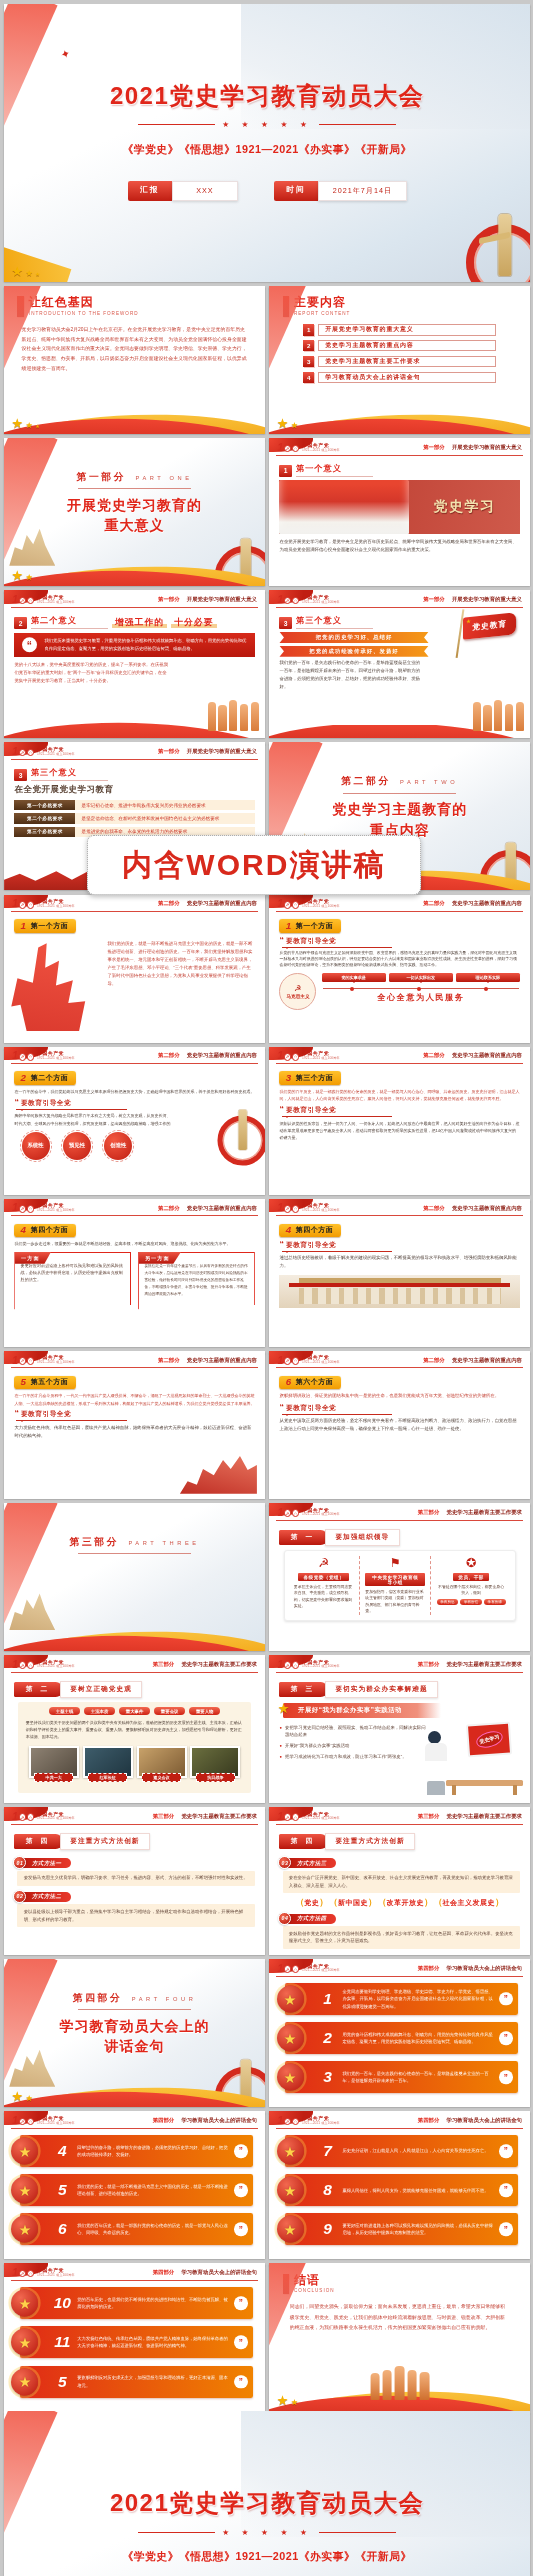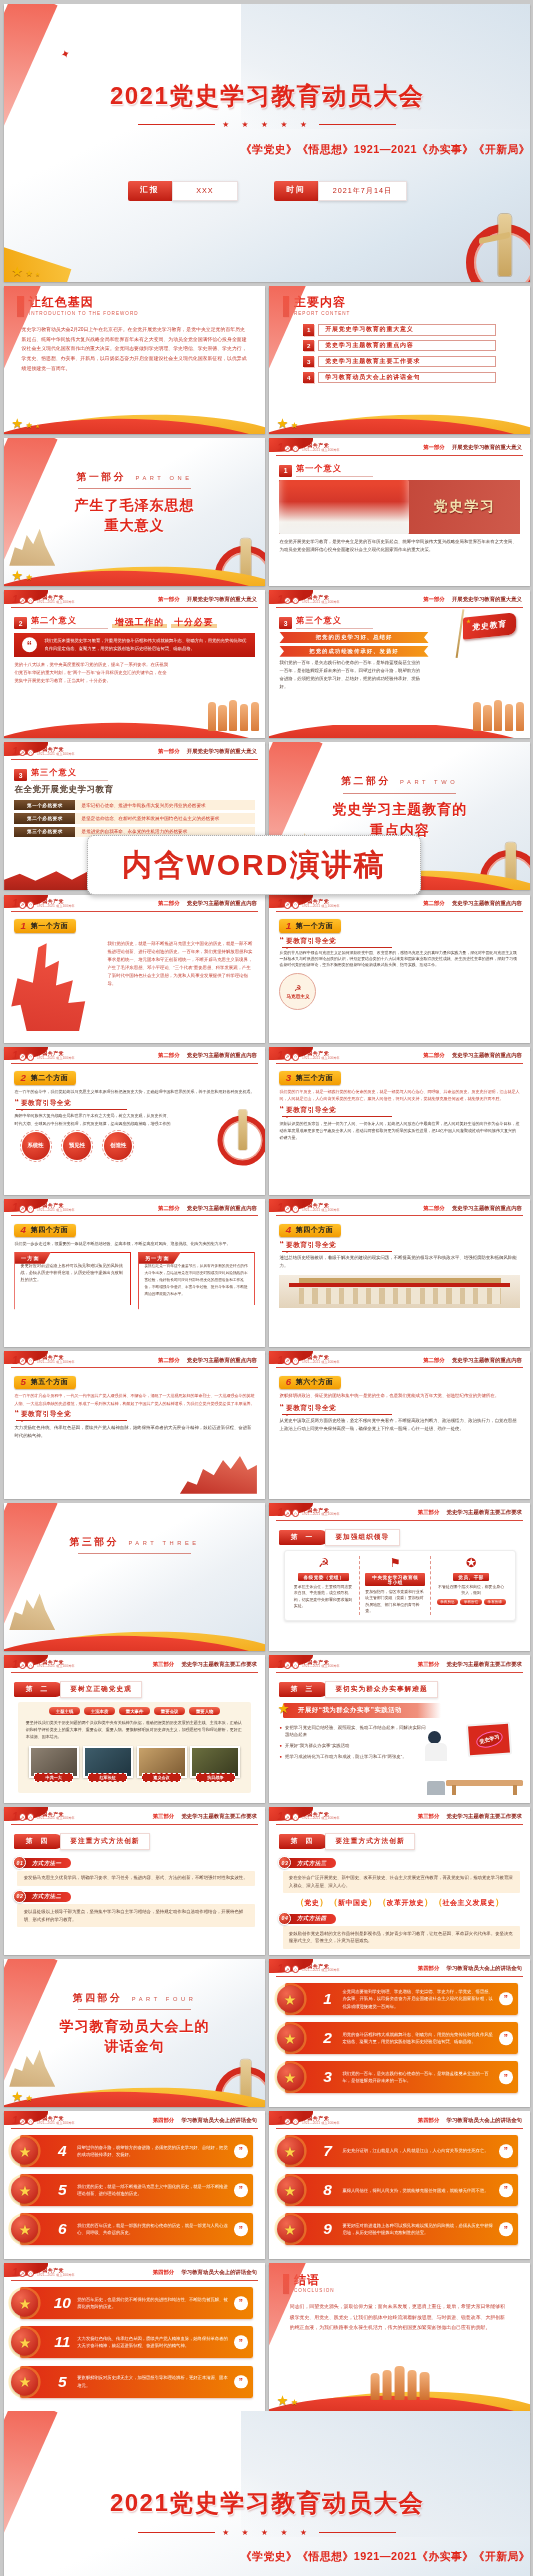--- a/index.html
+++ b/index.html
@@ -23,21 +23,21 @@
   .huabiao .pillar { position:absolute; left:50%; top:-17.5px; transform:translateX(-50%); width:13.4px; height:62px; background:linear-gradient(#e8cf9a,#c9a45e); border-radius:4.1px 4.1px 2.1px 2.1px; box-shadow:0 0 0 1px rgba(150,100,30,.35); }
   .huabiao .wing { position:absolute; left:4.1px; top:3.1px; width:31px; height:6.2px; background:#d9b873; transform:skewY(-12deg); border-radius:2.1px; }
 
   
   .cover { background:linear-gradient(155deg,#ffffff 35%,#eef2f6 60%,#dbe6ef 80%,#cfd9e4); }
   .cover .sky { position:absolute; top:0; right:0; width:55%; height:45%; background:linear-gradient(200deg,#cfdde9,#e9eef3 70%,transparent); opacity:.8; }
   .cover-title { position:relative; margin-top:76px; text-align:center; font-size:24px; font-weight:900; color:#e0261a; letter-spacing:1.5px; text-shadow:0.5px 1px 0 rgba(255,255,255,.8),1px 1.5px 1.5px rgba(150,20,10,.25); z-index:2; }
   .starline { position:relative; z-index:2; display:flex; align-items:center; justify-content:center; gap:7.2px; margin-top:8.2px; color:#d42a1e; }
   .starline .ln { width:77px; height:1px; background:#d42a1e; }
   .starline .st { font-size:7.7px; letter-spacing:5.2px; }
-  .cover-sub { position:relative; z-index:2; margin-top:13.4px; text-align:right; font-size:10.8px; font-weight:800; color:#e0261a; letter-spacing:0.5px; }
+  .cover-sub { position:relative; z-index:2; margin-top:13.4px; text-align:center; font-size:10.8px; font-weight:800; color:#e0261a; letter-spacing:0.5px; }
   .badges { position:relative; z-index:2; display:flex; justify-content:center; gap:36px; margin-top:24px; }
   .bgroup { display:flex; }
   .bl { background:linear-gradient(#ee5443,#c01e12); color:#fff; font-size:7.7px; font-weight:700; padding:4.1px 12.4px; border-radius:2.1px 0 0 2.1px; letter-spacing:2.1px; }
   .bv { background:#fff; border:0.5px solid #eadfdf; box-shadow:0 1px 2.6px rgba(0,0,0,.15); color:#c01e12; font-size:7.2px; padding:4.1px 13.4px; min-width:66px; text-align:center; letter-spacing:1px; }
   .cover .corner-gold { position:absolute; left:-10.3px; bottom:-20.6px; width:72px; height:46px; background:linear-gradient(60deg,#f0a006,#f9c23c); transform:rotate(18deg); }
   .cover .dove { position:absolute; top:44px; left:57px; color:#d42a1e; font-size:11.3px; transform:rotate(-18deg); }
 
   
   .sh { position:relative; display:flex; justify-content:space-between; align-items:center; margin:0 7.2px; padding:4.6px 1px 2.6px; border-bottom:0.8px solid #d9483b; z-index:3; }
   .cflag { position:absolute; top:0; left:0; width:44px; height:13.4px; background:radial-gradient(circle at 0 0,#ef4431,#c01e12 75%); border-radius:0 0 90% 0; z-index:2; }
@@ -318,21 +318,21 @@
 
   <div class="row">
     <section class="slide sec">
       <div class="shard"></div>
       <div class="sec-head">
         <span class="sec-label">第一部分</span>
         <span class="sec-en">PART  ONE</span>
       </div>
       <div class="sec-line"></div>
       <div class="sec-title">
-        <div>产生了毛泽东思想</div>
+        <div>开展党史学习教育的</div>
         <div>重大意义</div>
       </div>
       <div class="statue"></div>
       <div class="huabiao" style="right:-18.5px; bottom:-29px; transform:scale(.8);">
         <i class="pillar"></i>
       </div>
       <div class="rib">
         <i class="w red2"></i>
         <i class="w gold"></i>
         <i class="w red"></i>
@@ -595,20 +595,33 @@
         <div class="qt">
           <span class="qm">“</span>
           <b>要教育引导全党</b>
         </div>
         <div class="qline"></div>
         <p class="ptext dark" style="font-size:3.9px; line-height:1.6;">从党的非凡历程中领会马克思主义是如何深刻改变中国、改变世界的，感悟马克思主义的真理力量和实践力量，深化对中国化马克思主义既一脉相承又与时俱进的理论品质的认识，特别是要结合党的十八大以来党和国家事业取得历史性成就、发生历史性变革的进程，深刻学习领会新时代党的创新理论，坚持不懈用党的创新理论最新成果武装头脑、指导实践、推动工作。</p>
         <div class="diagram">
           <div class="dcircle">
             <span class="em">☭</span>
             <span class="tx">马克思主义</span>
+          </div>
+          <div class="dright">
+            <div class="dtags">
+              <span class="dtag">党的实事求是</span>
+              <span class="dtag">一切从实际出发</span>
+              <span class="dtag">理论联系实际</span>
+            </div>
+            <div class="dline">
+              <i style="left:14%;"></i>
+              <i style="left:48%;"></i>
+              <i style="left:82%;"></i>
+            </div>
+            <div class="slogan">全心全意为人民服务</div>
           </div>
         </div>
       </div>
     </section>
   </div>
 
   <div class="row">
     <section class="slide">
       <div class="cflag"></div>
       <div class="sh">

